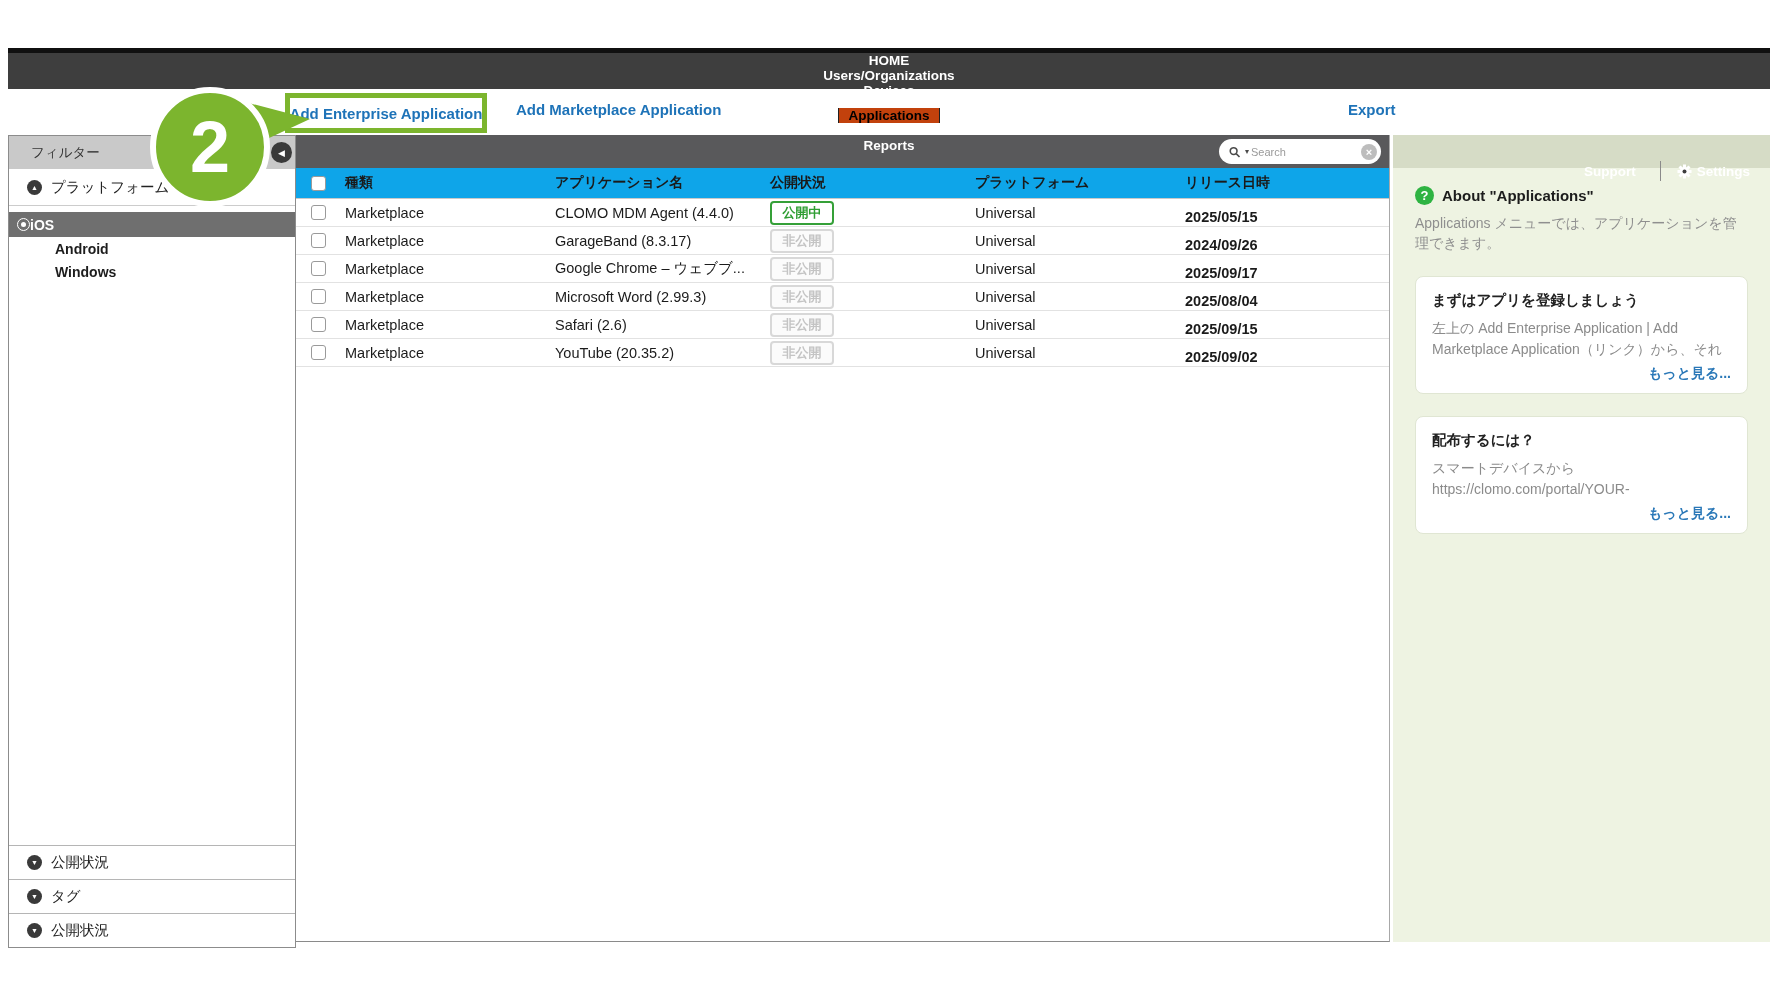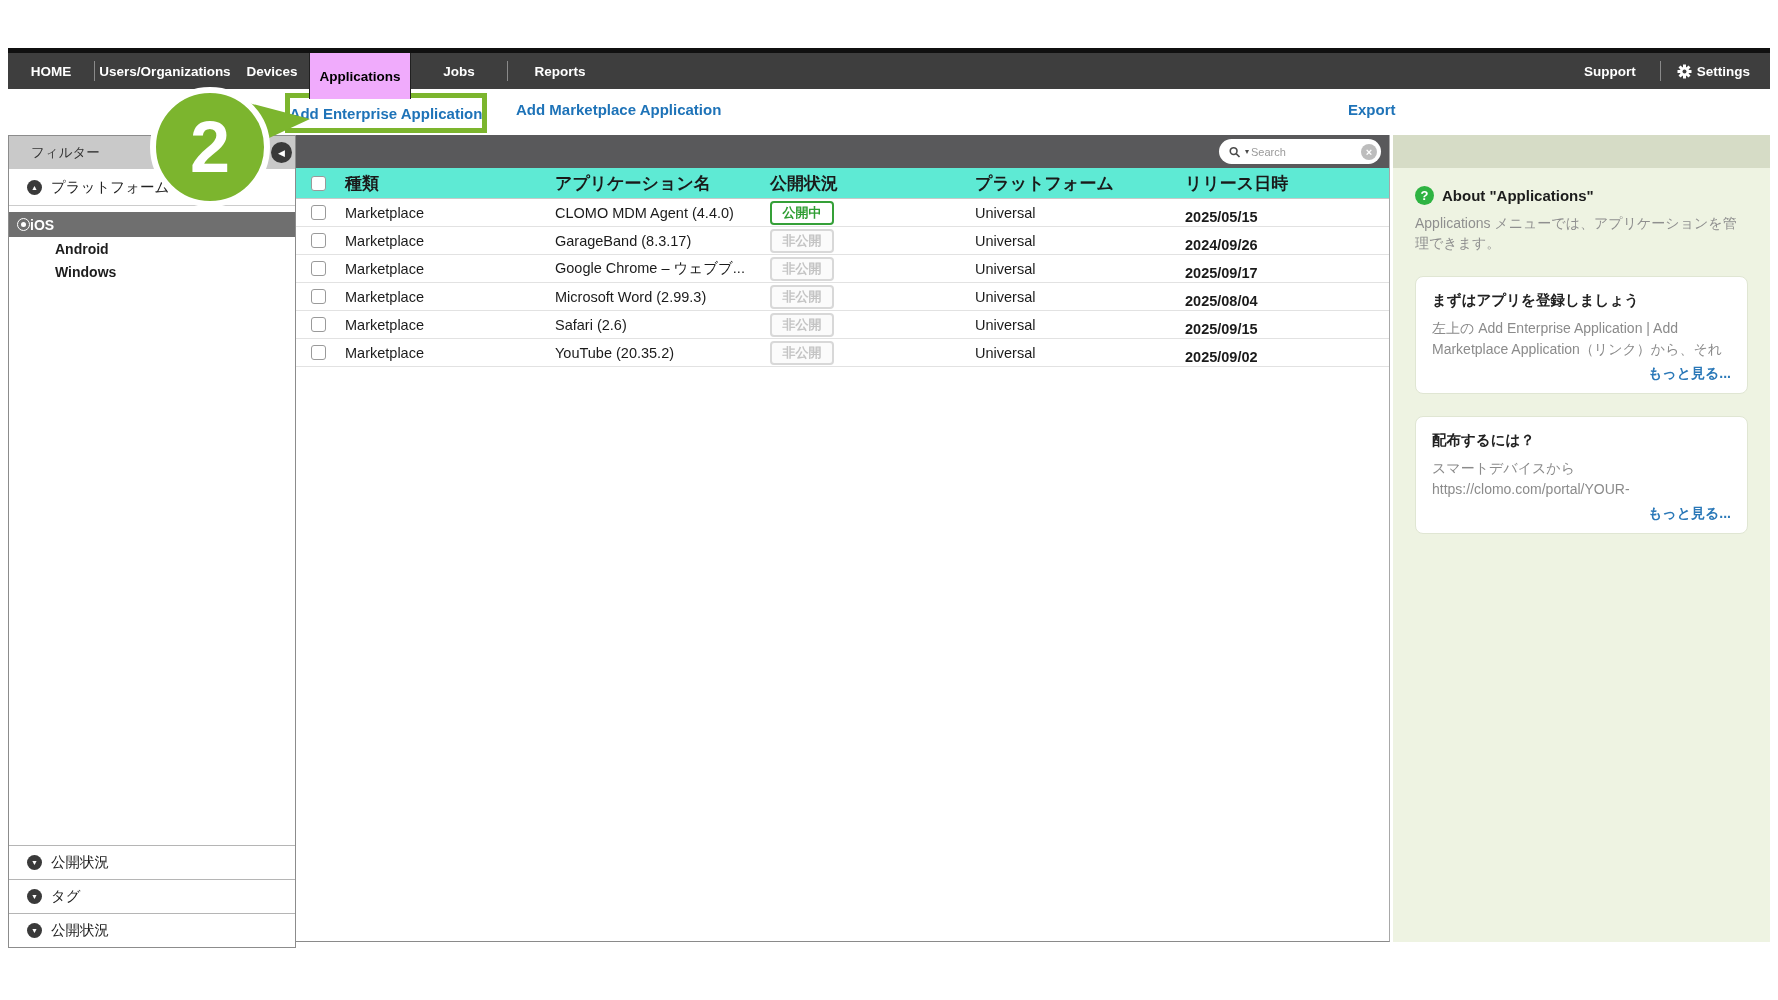--- a/index.html
+++ b/index.html
@@ -2,25 +2,25 @@
 <html><head>
 <meta charset="utf-8">
 <style>
   * { margin:0; padding:0; box-sizing:border-box; }
   html,body { width:1778px; height:1000px; background:#fff; overflow:hidden;
     font-family:"Liberation Sans","DejaVu Sans",sans-serif; }
   .abs { position:absolute; }
 
   
   .navbar { position:absolute; left:8px; top:48px; width:1762px; height:41px;
-    background:#3e3e3e; border-top:5px solid #101010; display:flex; align-items:center; z-index:3; }
+    background:#3e3e3e; border-top:5px solid #101010; display:flex; align-items:center; z-index:3;flex-direction:column; }
   .nav-item { color:#fff; font-size:13.5px; font-weight:bold; text-align:center;
     display:flex; align-items:center; justify-content:center; height:100%; cursor:pointer; white-space:nowrap; }
   .nav-div { width:1px; height:20px; background:#8a8a8a; }
-  .nav-tab-active { position:relative; background:#f0abfc; color:#000; width:102px; height:46px;
+  .nav-tab-active { position:relative; background:#c2410c; color:#000; width:102px; height:46px;
     margin-top:10px; z-index:5; border-left:1px solid #202020; border-right:1px solid #202020; }
   .nav-right { margin-left:auto; display:flex; align-items:center; height:100%; }
   .gear-wrap { display:flex; align-items:center; gap:5px; }
 
   
   .actions { position:absolute; left:8px; top:89px; width:1762px; height:46px; background:#fff; z-index:2; }
   .hl-box { position:absolute; left:277px; top:4px; width:202px; height:40px; background:#fff;
     border:5px solid #7cb52e; display:flex; align-items:center; justify-content:center; z-index:6; }
   .blue-link { color:#1e73b8; font-size:15px; font-weight:bold; text-decoration:none; cursor:pointer; white-space:nowrap; }
   .add-marketplace { position:absolute; left:508px; top:12px; }
@@ -58,21 +58,21 @@
   .search-pill { position:absolute; right:8px; top:4px; width:162px; height:25px; background:#fff;
     border-radius:13px; display:flex; align-items:center; padding:0 4px 0 9px; gap:2px; }
   .search-caret { color:#4a4a4a; font-size:8px; }
   .search-input { border:none; outline:none; flex:1; font-size:11px; color:#333; min-width:0;
     font-family:"Liberation Sans","DejaVu Sans",sans-serif; }
   .search-input::placeholder { color:#9a9a9a; }
   .search-clear { width:16px; height:16px; border-radius:50%; background:#bdbdbd; color:#fff;
     font-size:11px; font-weight:bold; display:flex; align-items:center; justify-content:center; cursor:pointer; }
 
   .tgrid { display:grid; grid-template-columns:44px 210px 215px 205px 210px 1fr; align-items:center; }
-  .thead { height:31px; background:#5eead4; border-bottom:1px solid #c9c9c9; font-size:17px; font-weight:bold; color:#1a1a1a; }
+  .thead { height:31px; background:#0ea5e9; border-bottom:1px solid #c9c9c9; font-size:14px; font-weight:bold; color:#1a1a1a; }
   .trow { height:28px; border-bottom:1px solid #e2e2e2; font-size:14.5px; color:#1b1b1b; cursor:pointer; }
   .cell { padding-left:5px; white-space:nowrap; overflow:hidden; }
   .cell-date { font-weight:bold;margin-top:8px; }
   .cb { width:15px; height:15px; border:1.5px solid #9a9a9a; border-radius:3px; background:#fff;
     margin:0 auto; cursor:pointer; }
   .badge { display:inline-block; min-width:64px; text-align:center; font-size:13px; font-weight:bold;
     border-radius:4px; padding:1px 8px; }
   .badge.published { border:2px solid #35a038; color:#2f9e33; background:#fff; }
   .badge.unpublished { border:2px solid #d8d8d8; color:#c4c4c4; background:#fbfbfb; }
 

